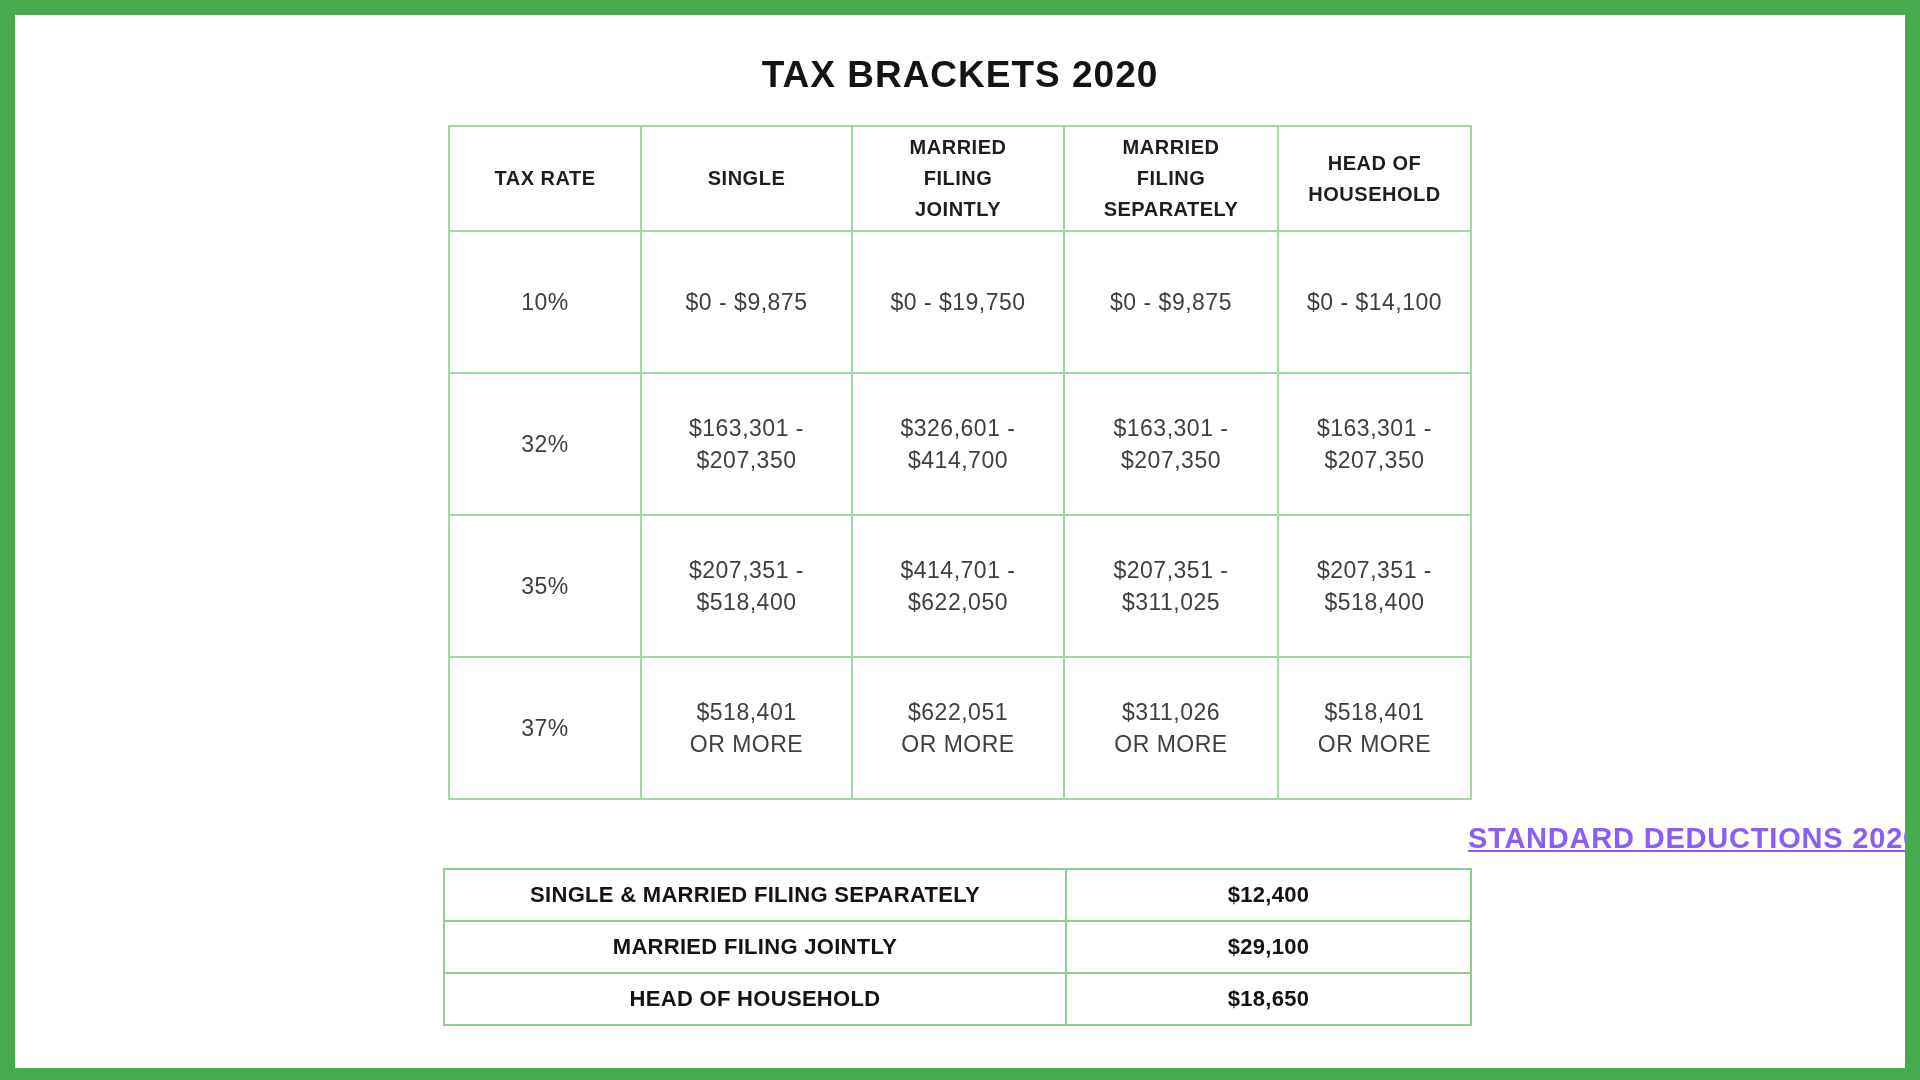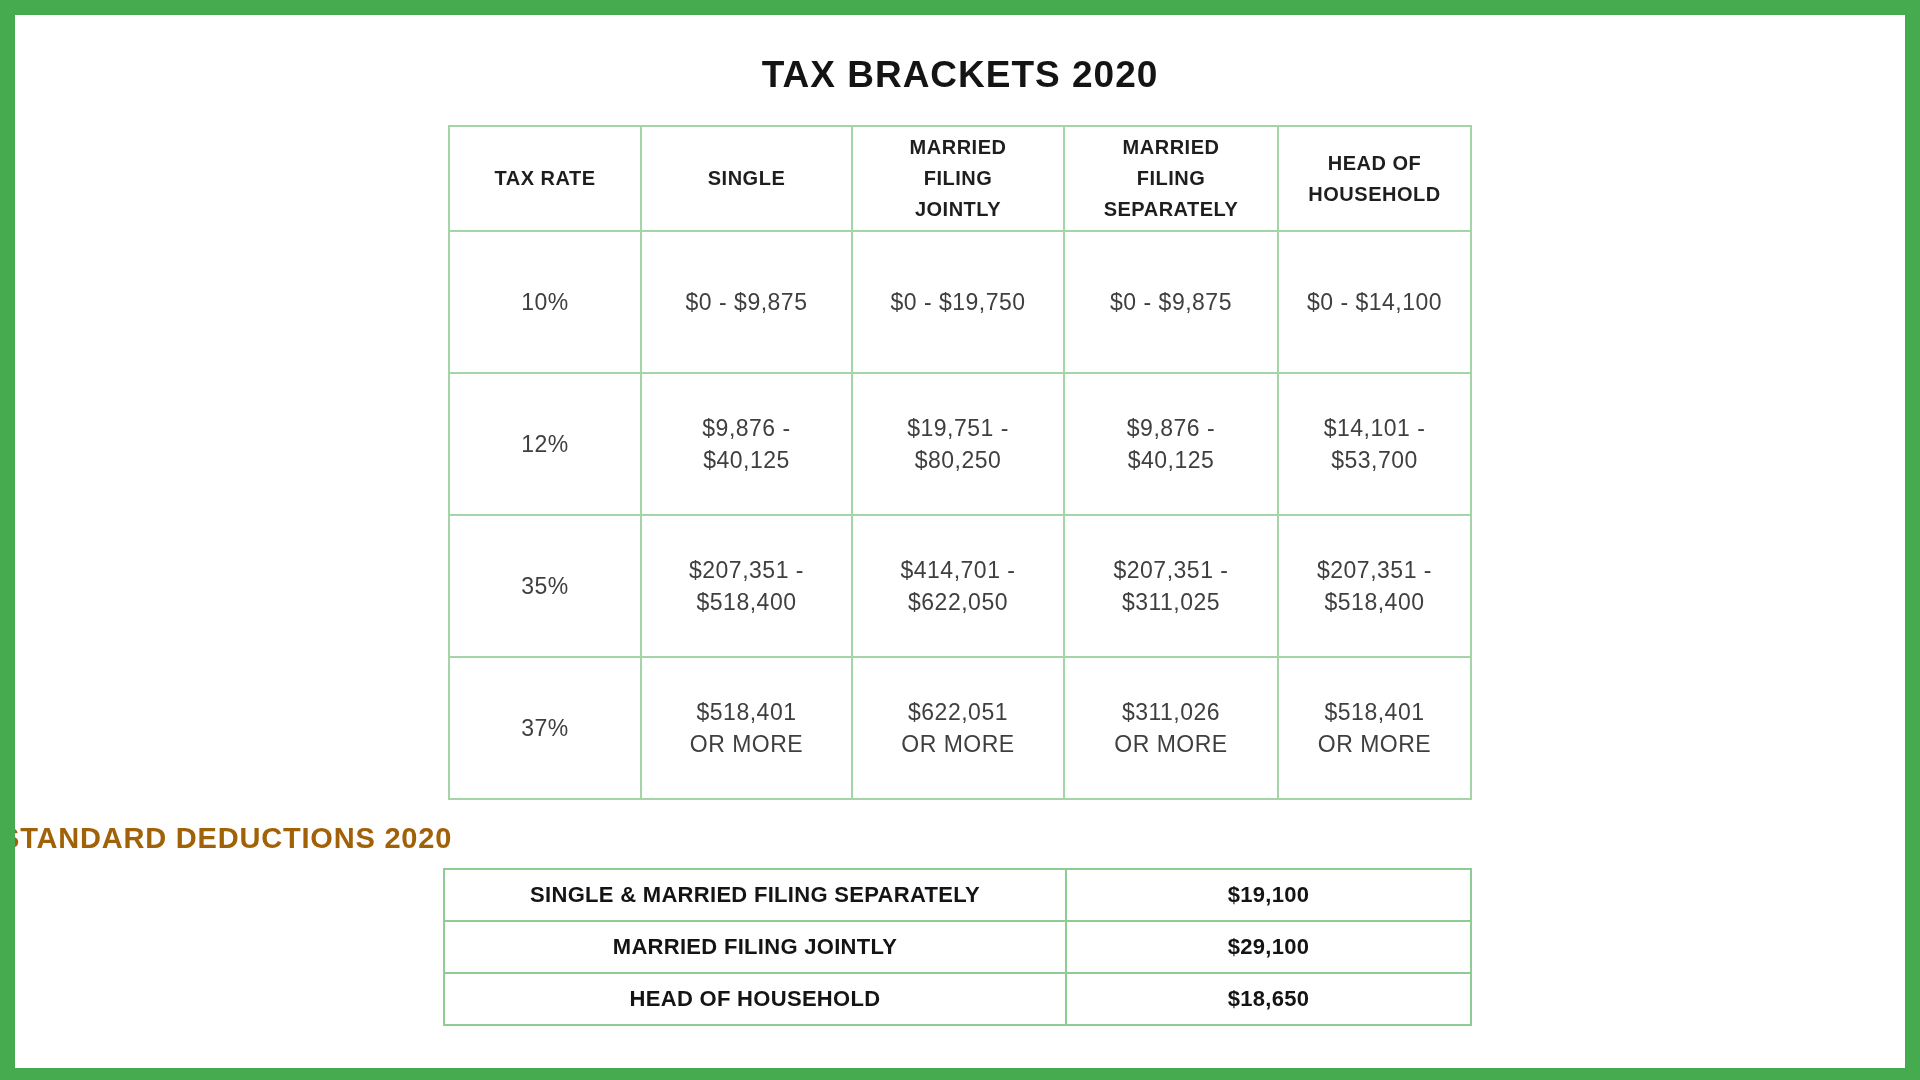--- a/index.html
+++ b/index.html
@@ -70,25 +70,26 @@
     letter-spacing:0.5px;
   }
   .tax-table tr.header-row{height:105px;}
   .tax-table tr.data-row{height:81px;}
 
   .deductions-title{
     position:absolute;
     top:822px;
     left:0;
     width:100%;
-    text-align:left;
+    text-align:right;
     font-size:29px;
     font-weight:800;
     letter-spacing:0.8px;
-    color:#a16207;
+    color:#8b5cf6;
+    text-decoration:underline;
   }
   .deductions-wrap{
     position:absolute;
     left:443px;
     top:868px;
     width:1027px;
     height:156px;
   }
   .deductions-table td{
     border:2px solid var(--line-green-strong);
@@ -140,29 +141,29 @@
     </thead>
     <tbody>
       <tr class="data-row">
         <td>10%</td>
         <td>$0 - $9,875</td>
         <td>$0 - $19,750</td>
         <td>$0 - $9,875</td>
         <td>$0 - $14,100</td>
       </tr>
       <tr class="data-row">
-        <td>12%</td>
-        <td>$9,876 -
-$40,125</td>
-        <td>$19,751 -
-$80,250</td>
-        <td>$9,876 -
-$40,125</td>
-        <td>$14,101 -
-$53,700</td>
+        <td>32%</td>
+        <td>$163,301 -
+$207,350</td>
+        <td>$326,601 -
+$414,700</td>
+        <td>$163,301 -
+$207,350</td>
+        <td>$163,301 -
+$207,350</td>
       </tr>
       <tr class="data-row">
         <td>35%</td>
         <td>$207,351 -
 $518,400</td>
         <td>$414,701 -
 $622,050</td>
         <td>$207,351 -
 $311,025</td>
         <td>$207,351 -
@@ -187,21 +188,21 @@
 
 <div class="deductions-wrap">
   <table class="deductions-table">
     <colgroup>
       <col class="col-ded-label">
         <col class="col-ded-amount">
     </colgroup>
     <tbody>
       <tr>
         <td>SINGLE &amp; MARRIED FILING SEPARATELY</td>
-        <td>$19,100</td>
+        <td>$12,400</td>
       </tr>
       <tr>
         <td>MARRIED FILING JOINTLY</td>
         <td>$29,100</td>
       </tr>
       <tr>
         <td>HEAD OF HOUSEHOLD</td>
         <td>$18,650</td>
       </tr>
     </tbody>

